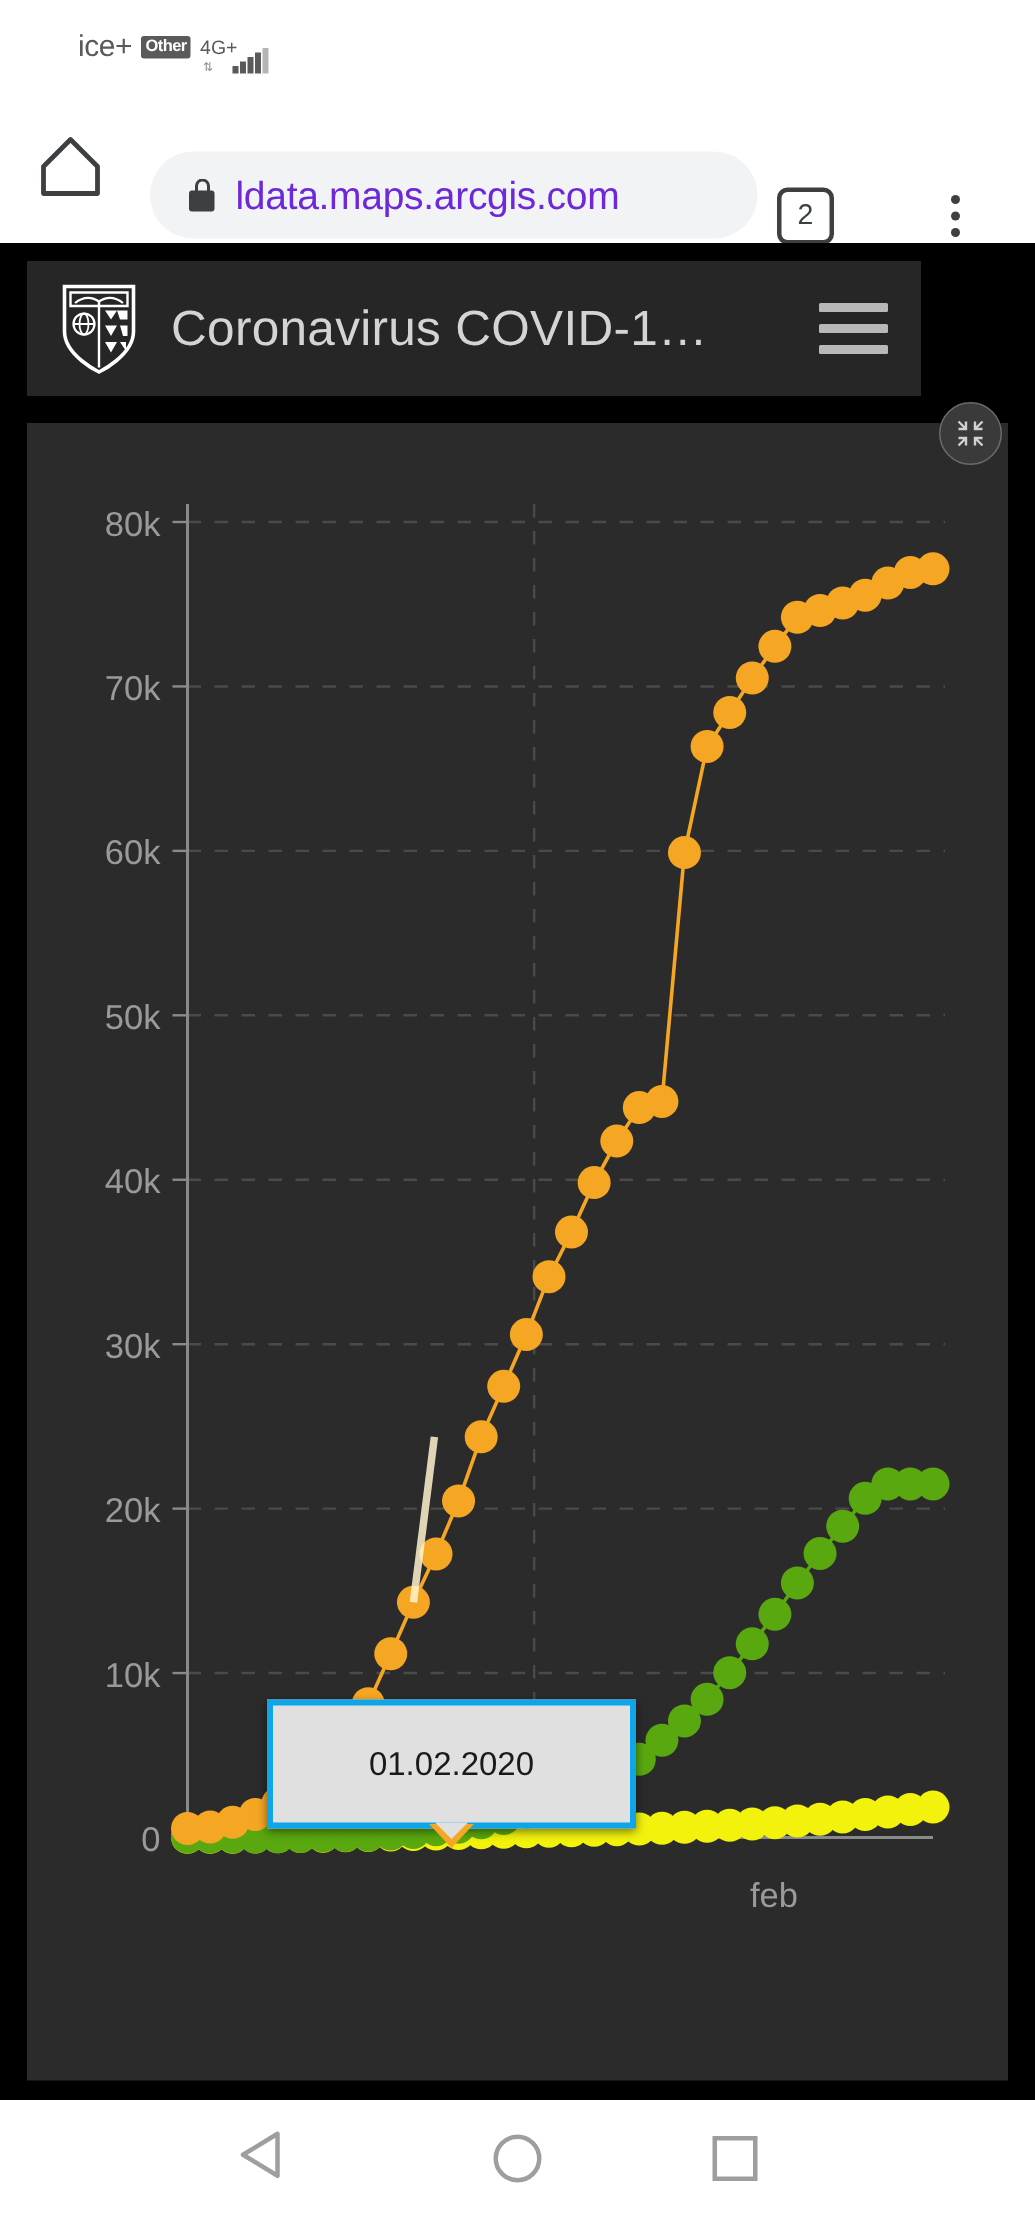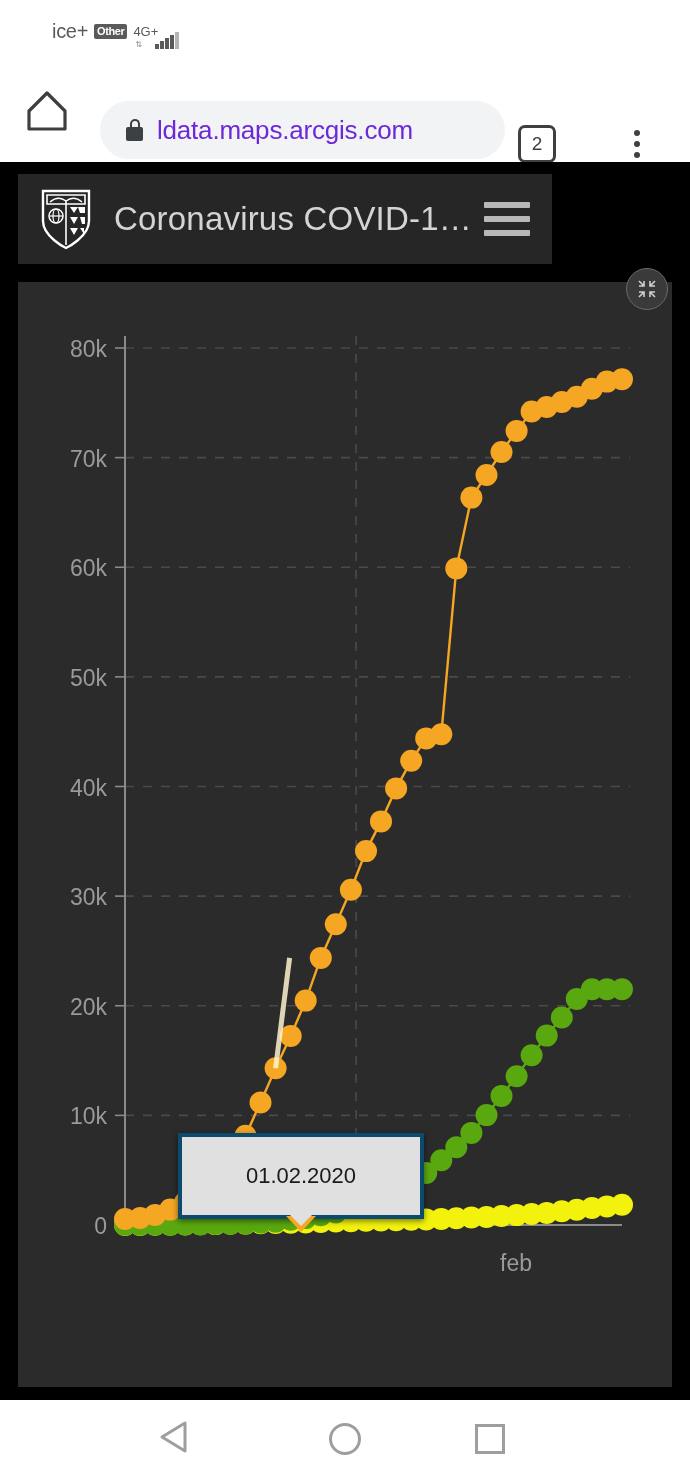--- a/index.html
+++ b/index.html
@@ -54,21 +54,21 @@
     font-size:19px; color:#3c4043; font-weight:500; cursor:pointer;
   }
   .menu3 { position:absolute; left:637px; top:86px; transform:translate(-50%,-50%); display:flex; flex-direction:column; gap:5px; cursor:pointer; }
   .menu3 i { width:6px; height:6px; border-radius:50%; background:#3c4043; display:block; }
 
   
   .page { position:absolute; top:162px; left:0; width:690px; height:1238px; background:#000000; }
 
   
   .appheader {
-    position:absolute; left:18px; top:12px; width:534px; height:90px;
+    position:absolute; left:18px; top:12px; width:596px; height:90px;
     background:#262626; display:flex; align-items:center; padding:0 22px;
   }
   .shield { width:52px; height:64px; flex:0 0 auto; }
   .apptitle { margin-left:22px; font-size:33px; color:#d4d4d4; font-weight:300; letter-spacing:0.2px; white-space:nowrap; overflow:hidden; }
   .hamburger { margin-left:auto; display:flex; flex-direction:column; gap:8px; cursor:pointer; }
   .hamburger i { display:block; width:46px; height:6px; background:#b8b8b8; border-radius:1px; }
 
   
   .chartpanel {
     position:absolute; left:18px; top:120px; width:654px; height:1105px;
@@ -77,21 +77,21 @@
   .fullscreen-btn {
     position:absolute; right:4px; top:-14px; width:42px; height:42px;
     border-radius:50%; background:#3a3a3a; border:1px solid #6a6a6a;
     display:flex; align-items:center; justify-content:center; cursor:pointer; z-index:30;
   }
   .chart-svg { position:absolute; left:0; top:0; width:654px; height:1105px; }
 
   
   .tooltip {
     position:absolute; left:178px; top:971px; width:246px; height:86px;
-    background:#e0e0e0; border:4px solid #0c4a6e; z-index:20;
+    background:#e0e0e0; border:4px solid #0ea5e9; z-index:20;
     display:flex; flex-direction:column; align-items:center; justify-content:center;
     box-shadow:0 2px 6px rgba(0,0,0,0.5);
   }
   .tt-line { font-size:22px; color:#1a1a1a; line-height:1.32; white-space:nowrap; }
   .tt-arrow { position:absolute; left:50%; bottom:-17px; transform:translateX(-50%); width:0; height:0;
     border-left:15px solid transparent; border-right:15px solid transparent; border-top:16px solid #f5a623; }
   .tt-arrow::after { content:""; position:absolute; left:-11px; top:-17px; width:0; height:0;
     border-left:11px solid transparent; border-right:11px solid transparent; border-top:11px solid #e0e0e0; }
 
   

